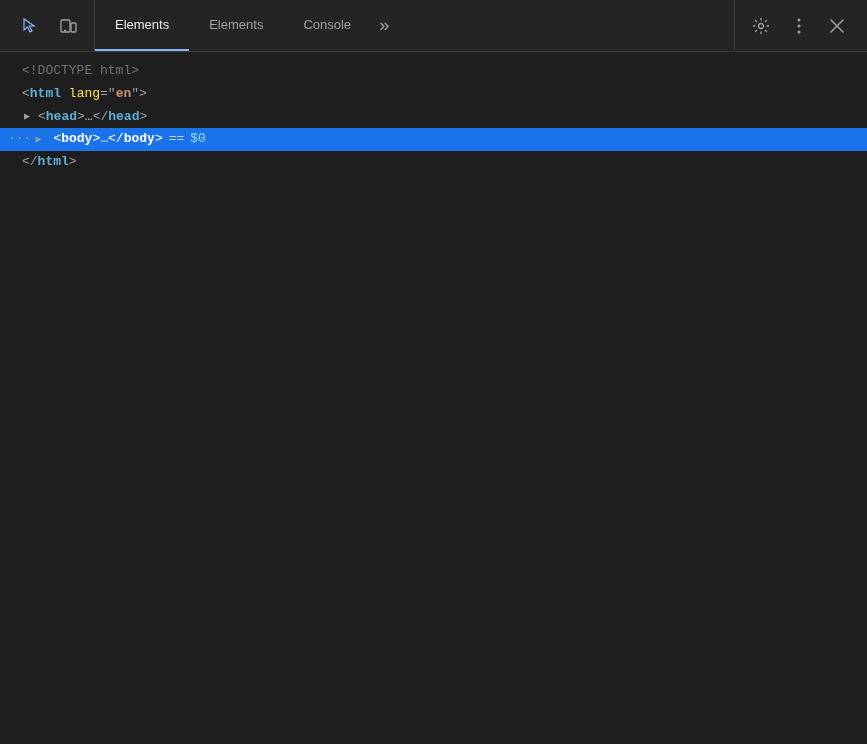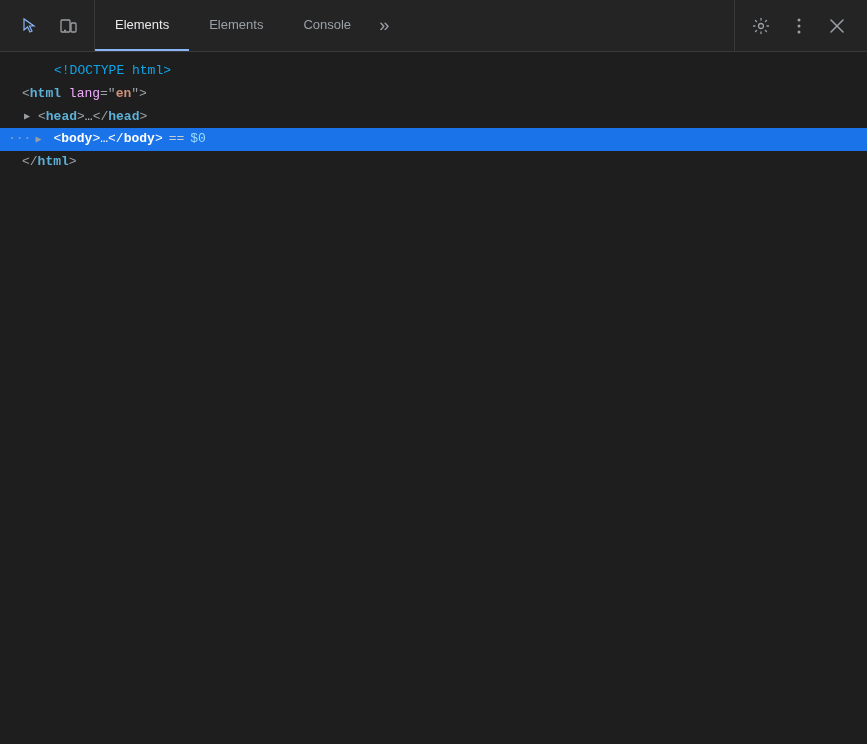--- a/index.html
+++ b/index.html
@@ -143,35 +143,34 @@
       cursor: pointer;
     }
 
     .dots {
       color: #9aa0a6;
       margin-right: 4px;
     }
 
     
     .doctype-text {
-      color: #0ea5e9;
-      margin-left: 32px;
+      color: #737373;
     }
 
     .tag-bracket {
       color: #9aa0a6;
     }
 
     .tag-name {
       color: #5db0d7;
       font-weight: bold;
     }
 
     .attr-name {
-      color: #f0abfc;
+      color: #fde047;
     }
 
     .attr-value {
       color: #ce9178;
       font-weight: bold;
     }
 
     .text-content {
       color: #ccc;
     }

